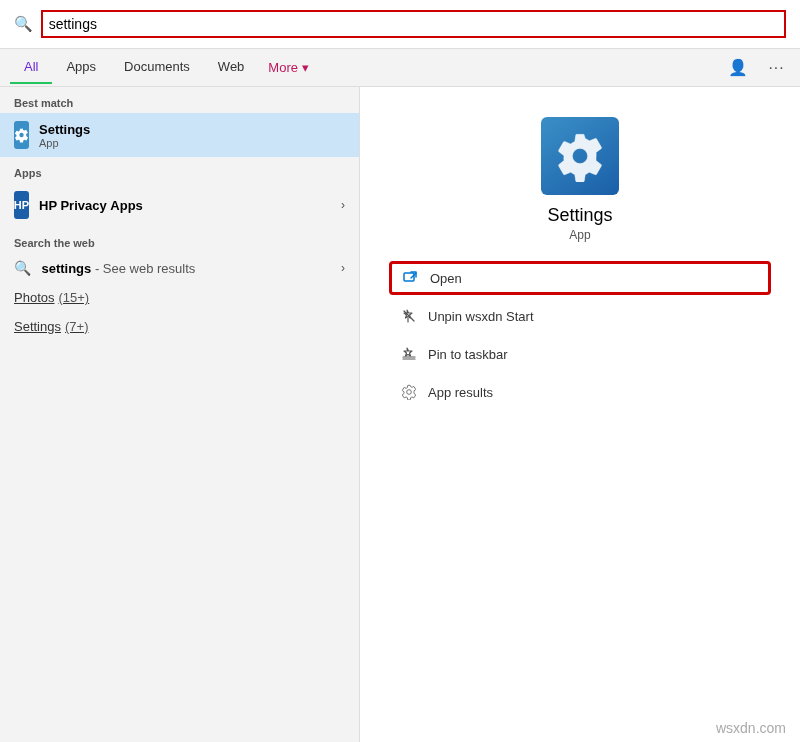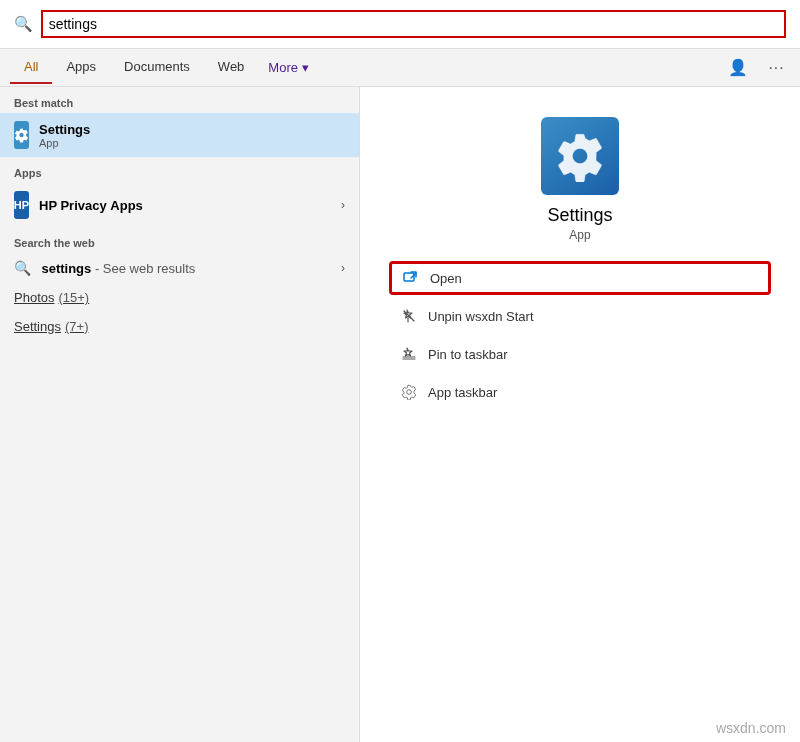--- a/index.html
+++ b/index.html
@@ -54,32 +54,32 @@
       height: 38px;
     }
     .tab-item {
       padding: 8px 14px;
       font-size: 13px;
       cursor: pointer;
       color: #333;
       border-bottom: 2px solid transparent;
     }
     .tab-item.active {
-      border-bottom: 2px solid #b91c1c;
-      color: #a16207;
+      border-bottom: 2px solid #22c55e;
+      color: #6d28d9;
       font-weight: 500;
     }
     .tab-more {
       display: flex;
       align-items: center;
       gap: 4px;
       padding: 8px 10px;
       font-size: 13px;
       cursor: pointer;
-      color: #4c1d95;
+      color: #be185d;
     }
     .tabs-spacer { flex: 1; }
     .tabs-actions {
       display: flex;
       align-items: center;
       gap: 8px;
     }
     .tabs-action-btn {
       background: none;
       border: none;
@@ -412,21 +412,21 @@
           </span>
           <span>Pin to taskbar</span>
         </button>
 
         <button class="action-btn">
           <span class="action-icon">
             <svg width="16" height="16" viewBox="0 0 24 24" fill="none">
               <path d="M12 15.5A3.5 3.5 0 018.5 12 3.5 3.5 0 0112 8.5a3.5 3.5 0 013.5 3.5 3.5 3.5 0 01-3.5 3.5m7.43-2.92c.04-.34.07-.68.07-1.08 0-.4-.03-.74-.07-1.08l2.33-1.82c.21-.16.27-.45.13-.68l-2.2-3.82c-.13-.23-.42-.31-.65-.22l-2.75 1.1c-.57-.44-1.18-.8-1.85-1.08L14 2.5A.5.5 0 0013.5 2h-3a.5.5 0 00-.5.43l-.42 2.93c-.67.28-1.28.64-1.85 1.08l-2.75-1.1c-.23-.09-.52-.01-.65.22L2.13 9.38c-.14.23-.07.52.13.68l2.33 1.82C4.55 12.26 4.5 12.6 4.5 13c0 .4.03.74.09 1.08L2.26 15.9c-.21.16-.27.45-.13.68l2.2 3.82c.13.23.42.31.65.22l2.75-1.1c.57.44 1.18.8 1.85 1.08l.42 2.93c.07.25.29.43.5.43h3c.24 0 .43-.18.5-.43l.42-2.93c.67-.28 1.28-.64 1.85-1.08l2.75 1.1c.23.09.52.01.65-.22l2.2-3.82c.14-.23.07-.52-.13-.68l-2.33-1.82z" stroke="#555" stroke-width="1.2" fill="none"></path>
             </svg>
           </span>
-          <span>App taskbar</span>
+          <span>App results</span>
         </button>
 
       </div>
     </div>
   </div>
 
   <div class="watermark">wsxdn.com</div>
 </div>
 
 </body></html>

